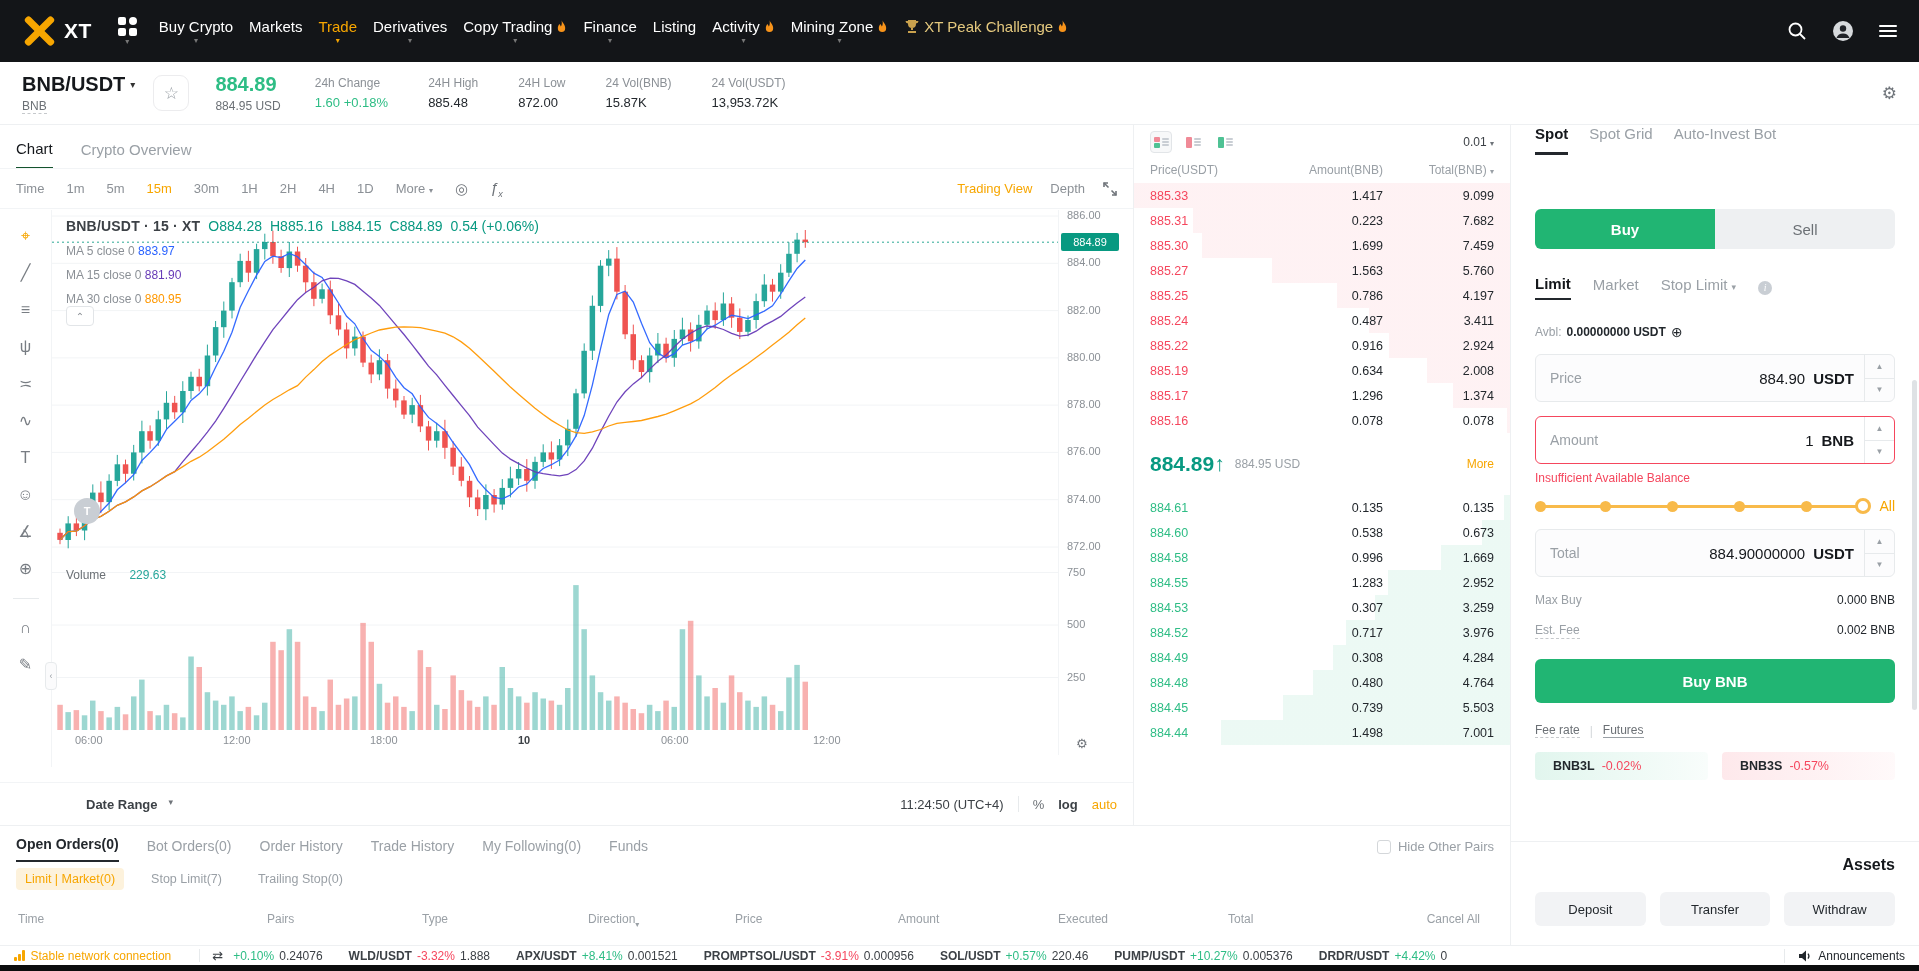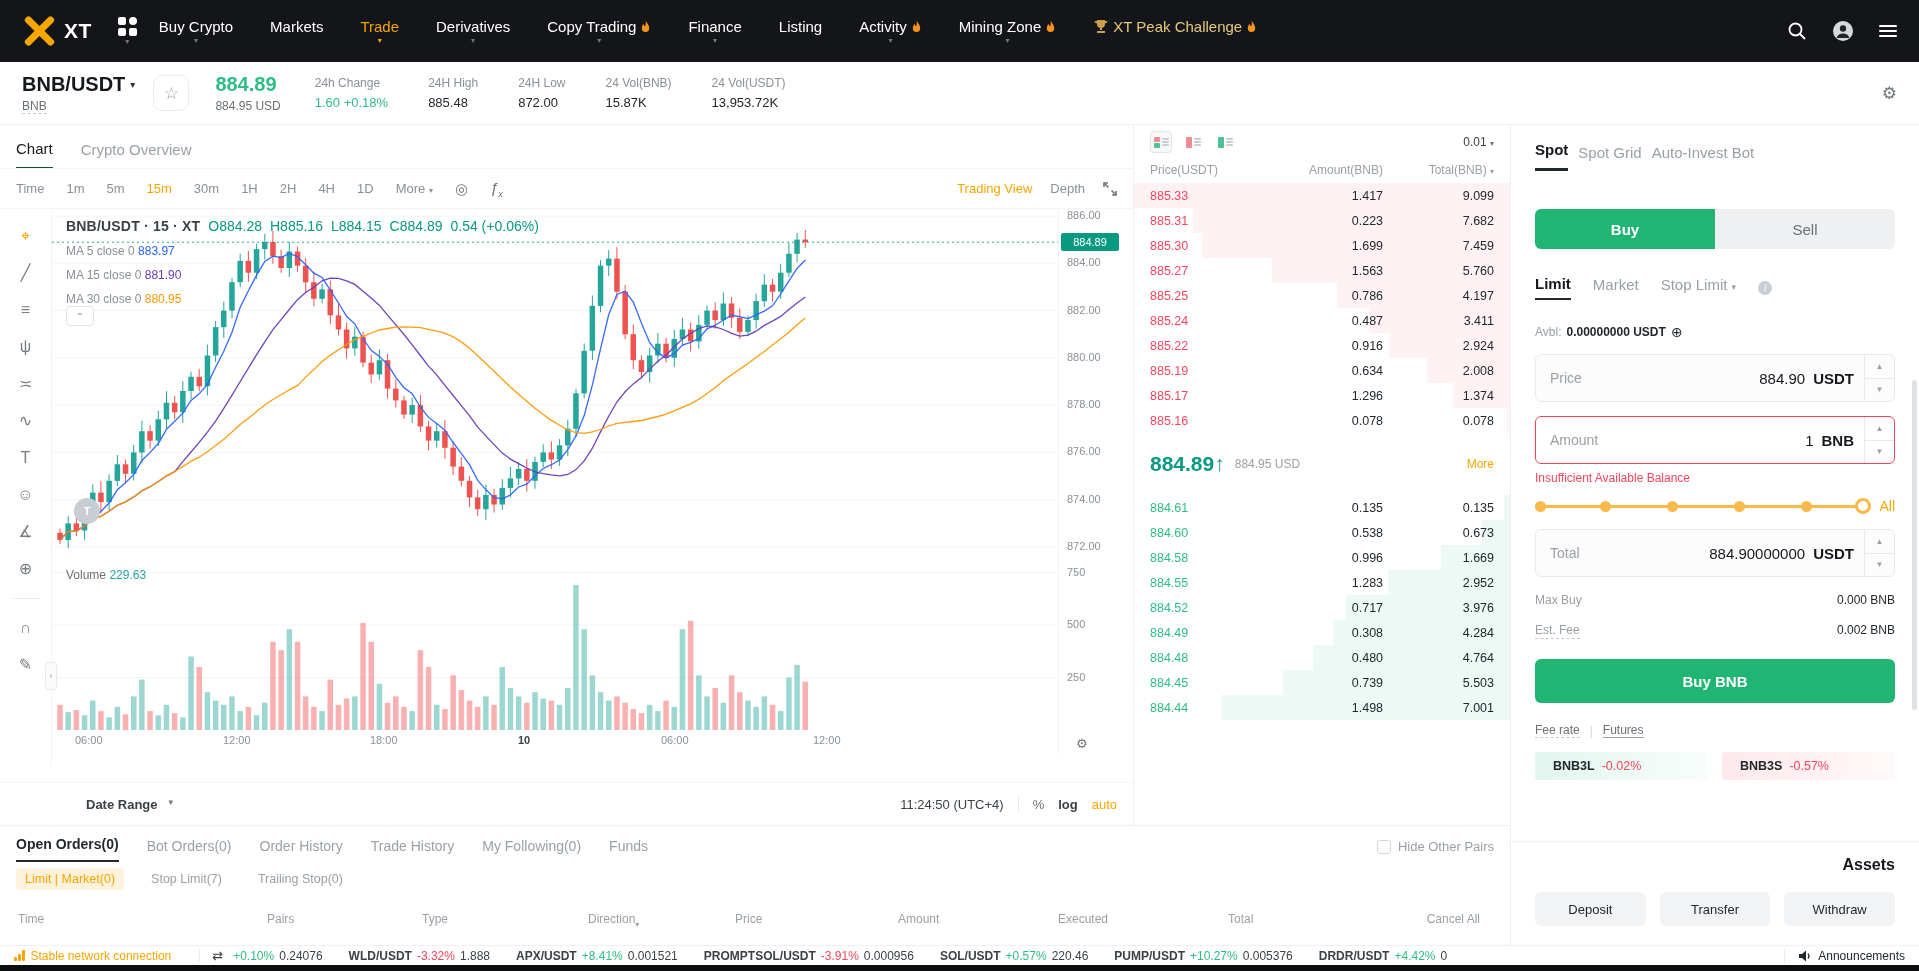--- a/index.html
+++ b/index.html
@@ -13,21 +13,21 @@
   .logo-wrap { display:flex; align-items:center; gap:8px; margin-right:26px; }
   .logo-x { position:relative; width:34px; height:34px; }
   .logo-x span { position:absolute; left:14px; top:-2px; width:7px; height:38px; background:#f7a600; border-radius:3px; }
   .logo-x span:first-child { transform:rotate(45deg); }
   .logo-x span:last-child  { transform:rotate(-45deg); }
   .logo-txt { color:#fff; font-size:21px; font-weight:bold; letter-spacing:0.5px; }
   .nav-grid { display:flex; flex-direction:column; align-items:center; margin-right:22px; cursor:pointer; }
   .grid-dots { display:grid; grid-template-columns:8px 8px; grid-gap:3px; }
   .grid-dots i { width:8px; height:8px; background:#fff; border-radius:2px; display:block; }
   .grid-dots i:nth-child(2){ border-radius:50%; }
-  .nav-items { display:flex; align-items:center; gap:37px; flex:1; }
+  .nav-items { display:flex; align-items:center; gap:16px; flex:1; }
   .nav-item { display:flex; flex-direction:column; align-items:center; cursor:pointer; }
   .nav-item .lbl-row { display:flex; align-items:center; gap:4px; color:#fff; font-size:15px; }
   .nav-item.active .lbl-row { color:#f7a600; }
   .nav-item.gold .lbl-row { color:#e5c97e; }
   .nav-caret { font-size:8px; color:#777; margin-top:3px; line-height:6px; }
   .nav-item.active .nav-caret { color:#f7a600; }
   .flame { width:11px; height:14px; }
   .nav-right { display:flex; align-items:center; gap:24px; margin-left:20px; }
   .nav-icon { cursor:pointer; display:flex; align-items:center; }
   .burger i { display:block; width:18px; height:2px; background:#fff; margin:3px 0; border-radius:1px; }
@@ -91,21 +91,21 @@
   .legend { position:absolute; left:14px; top:8px; font-size:14px; color:#4a5055; display:flex; gap:8px; align-items:center; }
   .legend b { color:#3c4146; font-weight:bold; letter-spacing:0.2px; }
   .legend .gv { color:#089981; }
   .ma-line { position:absolute; left:14px; font-size:12px; color:#8b9096; }
   .ma-line b { font-weight:normal; }
   .collapse-btn { position:absolute; left:14px; top:96px; width:28px; height:20px; border:1px solid #e2e5e8;
     border-radius:4px; background:#fff; color:#8b9096; font-size:10px; display:flex; align-items:center; justify-content:center; cursor:pointer; }
   .tv-mark { position:absolute; left:22px; top:288px; width:26px; height:26px; border-radius:50%;
     background:#c9ced4; color:#fff; font-size:11px; font-weight:bold; display:flex; align-items:center; justify-content:center; }
   .vol-label { position:absolute; left:14px; top:358px; font-size:12px; color:#6b7075; }
-  .vol-label b { color:#26a69a; font-weight:normal; }
+  .vol-label b { color:#26a69a; font-weight:normal;margin-left:20px; }
   .left-handle { position:absolute; left:-7px; top:452px; width:12px; height:28px; background:#fbfbfc;
     border:1px solid #e7eaec; border-radius:4px; font-size:9px; color:#9aa0a6; display:flex; align-items:center; justify-content:center; cursor:pointer; }
   .x-labels { position:absolute; left:0; top:524px; width:100%; height:20px; font-size:11px; color:#8b9096; }
   .x-labels span { position:absolute; }
   .x-labels span.major { color:#3c4146; font-weight:bold; }
   .axis-gear { position:absolute; left:1024px; top:526px; font-size:13px; color:#6f747a; }
 
   .chart-footer { position:absolute; left:0; bottom:0; width:100%; height:43px; border-top:1px solid #f2f4f6;
     display:flex; align-items:center; padding:0 16px 0 86px; font-size:13px; }
   .fdr { font-weight:bold; color:#3c4146; display:flex; gap:11px; align-items:flex-start; cursor:pointer; }
@@ -136,21 +136,21 @@
   .ob-row span:nth-child(2){ flex:1; text-align:right; color:#23282d; }
   .ob-row span:nth-child(3){ flex:1; text-align:right; color:#23282d; }
   .ob-row.ask span:first-child { color:#f5465d; }
   .ob-row.bid span:first-child { color:#2ebd85; }
   .ob-mid { height:62px; display:flex; align-items:center; padding:0 16px; gap:10px; }
   .ob-mid .px { font-size:21px; font-weight:bold; color:#089981; }
   .ob-mid .usd { font-size:12px; color:#9aa0a6; }
   .ob-mid .more { margin-left:auto; font-size:12px; color:#f7a600; cursor:pointer; }
 
   
-  .tp-tabs { height:46px; display:flex; align-items:flex-end; gap:10px; }
+  .tp-tabs { height:46px; display:flex; align-items:flex-start; gap:21px; }
   .tp-tab { font-size:15px; color:#9aa0a6; padding-bottom:10px; cursor:pointer; }
   .tp-tab.active { color:#15181c; font-weight:bold; border-bottom:3px solid #23282d; }
   .side-switch { display:flex; height:40px; margin-top:38px; border-radius:6px; overflow:hidden; }
   .side-buy { flex:1; background:#21b573; color:#fff; font-size:15px; font-weight:bold;
     display:flex; align-items:center; justify-content:center; cursor:pointer; }
   .side-sell { flex:1; background:#eef0f2; color:#6b7075; font-size:15px;
     display:flex; align-items:center; justify-content:center; cursor:pointer; }
   .ot-row { display:flex; align-items:center; gap:22px; margin-top:26px; font-size:15px; color:#9aa0a6; }
   .ot { cursor:pointer; padding-bottom:6px; }
   .ot.active { color:#15181c; font-weight:bold; border-bottom:2px solid #23282d; }
@@ -893,20 +893,25 @@
         <div class="ob-row bid" style="background: linear-gradient(to left, rgba(46, 189, 133, 0.09) 18.3%, transparent 18.3%);">
           <span>884.58</span>
           <span>0.996</span>
           <span>1.669</span>
         </div>
         <div class="ob-row bid" style="background: linear-gradient(to left, rgba(46, 189, 133, 0.09) 32.4%, transparent 32.4%);">
           <span>884.55</span>
           <span>1.283</span>
           <span>2.952</span>
         </div>
+        <div class="ob-row bid" style="background: linear-gradient(to left, rgba(46, 189, 133, 0.09) 35.8%, transparent 35.8%);">
+          <span>884.53</span>
+          <span>0.307</span>
+          <span>3.259</span>
+        </div>
         <div class="ob-row bid" style="background: linear-gradient(to left, rgba(46, 189, 133, 0.09) 43.7%, transparent 43.7%);">
           <span>884.52</span>
           <span>0.717</span>
           <span>3.976</span>
         </div>
         <div class="ob-row bid" style="background: linear-gradient(to left, rgba(46, 189, 133, 0.09) 47.1%, transparent 47.1%);">
           <span>884.49</span>
           <span>0.308</span>
           <span>4.284</span>
         </div>

